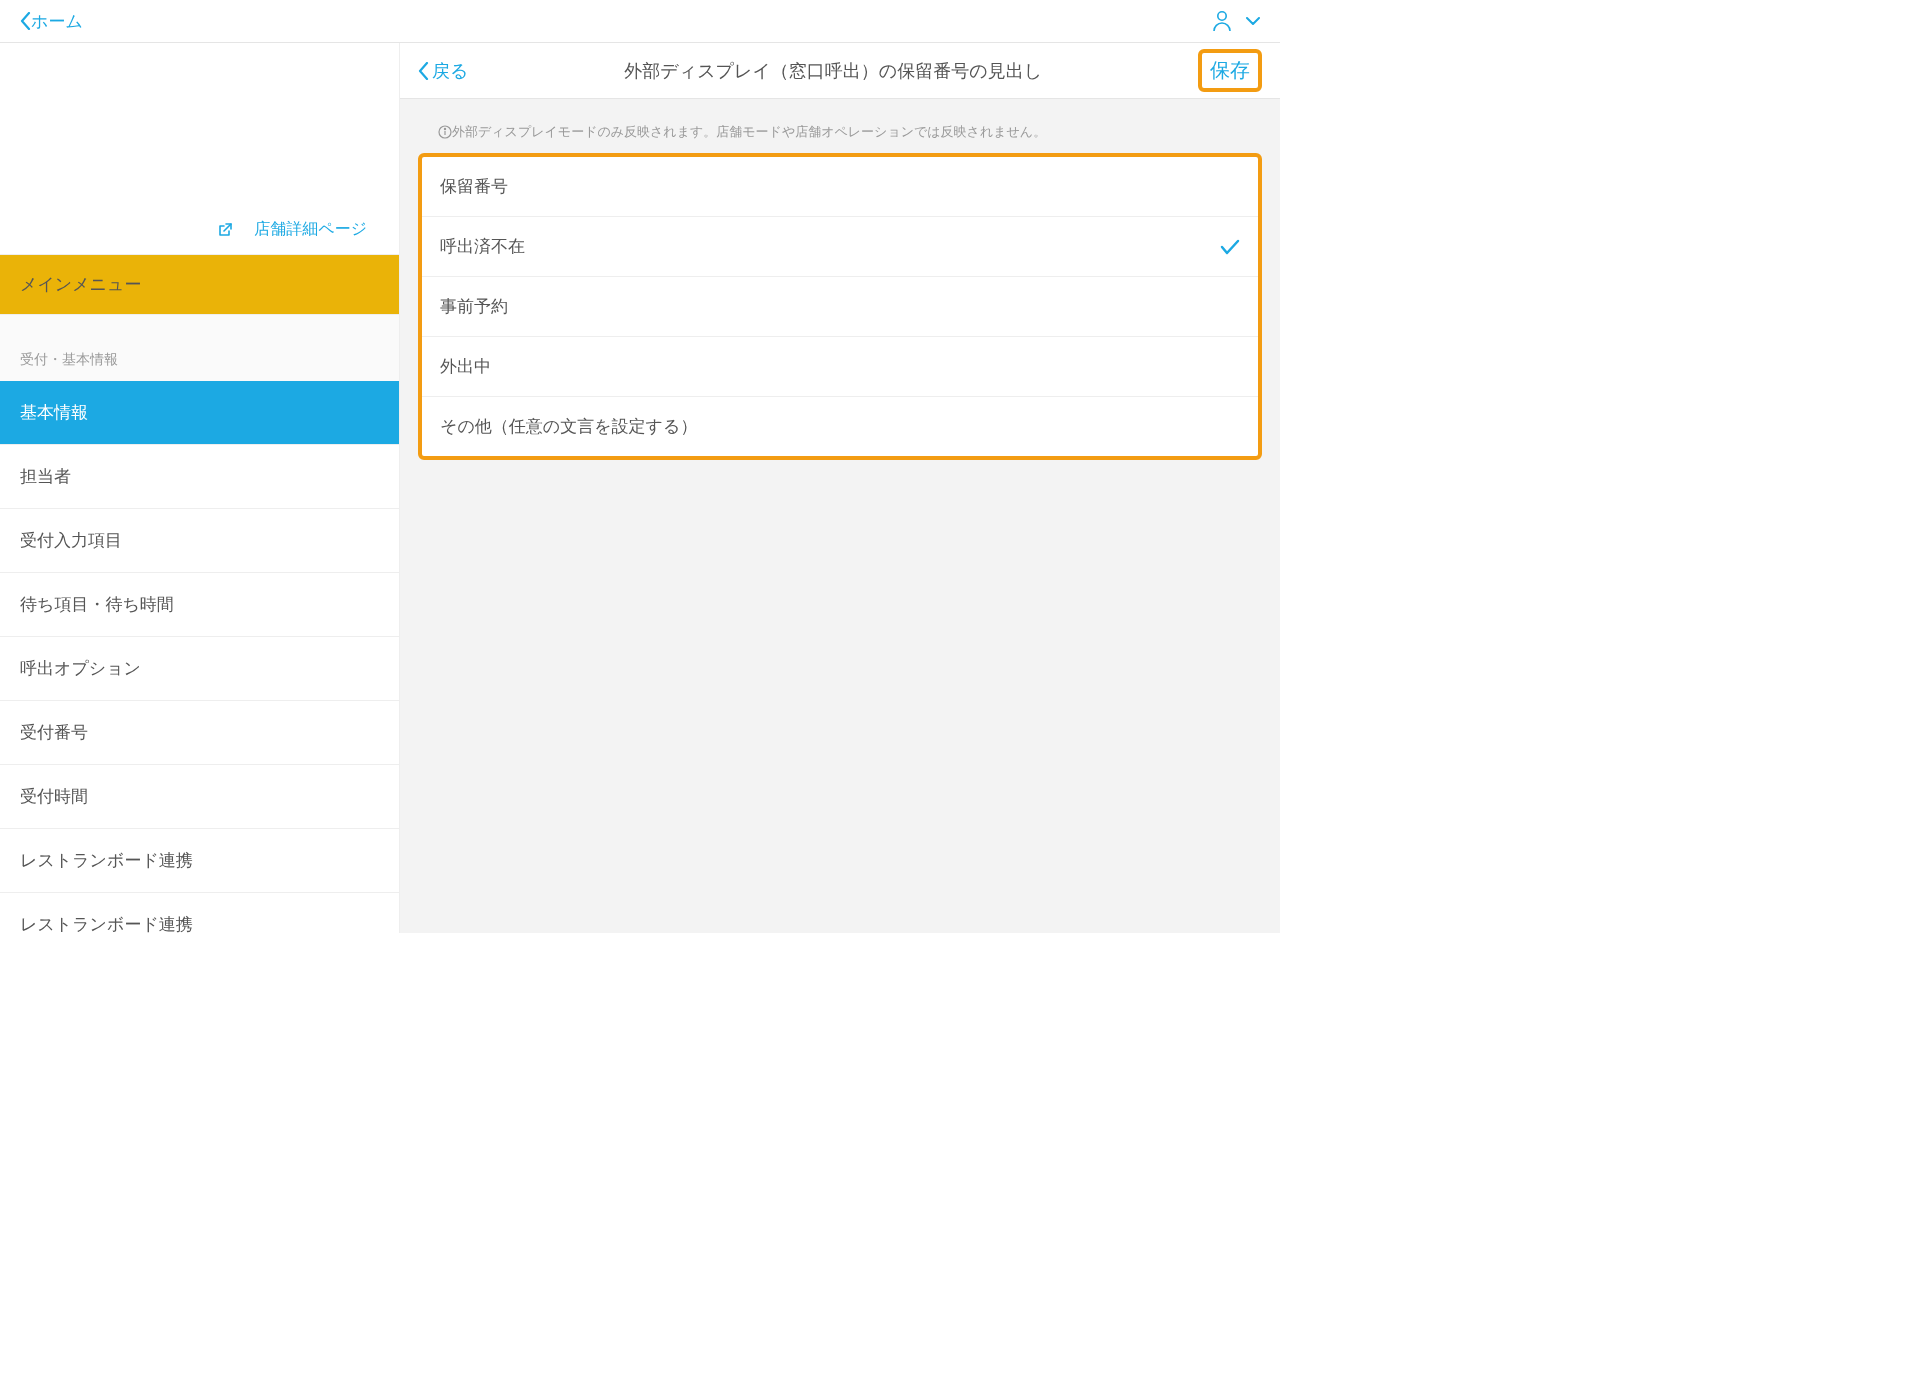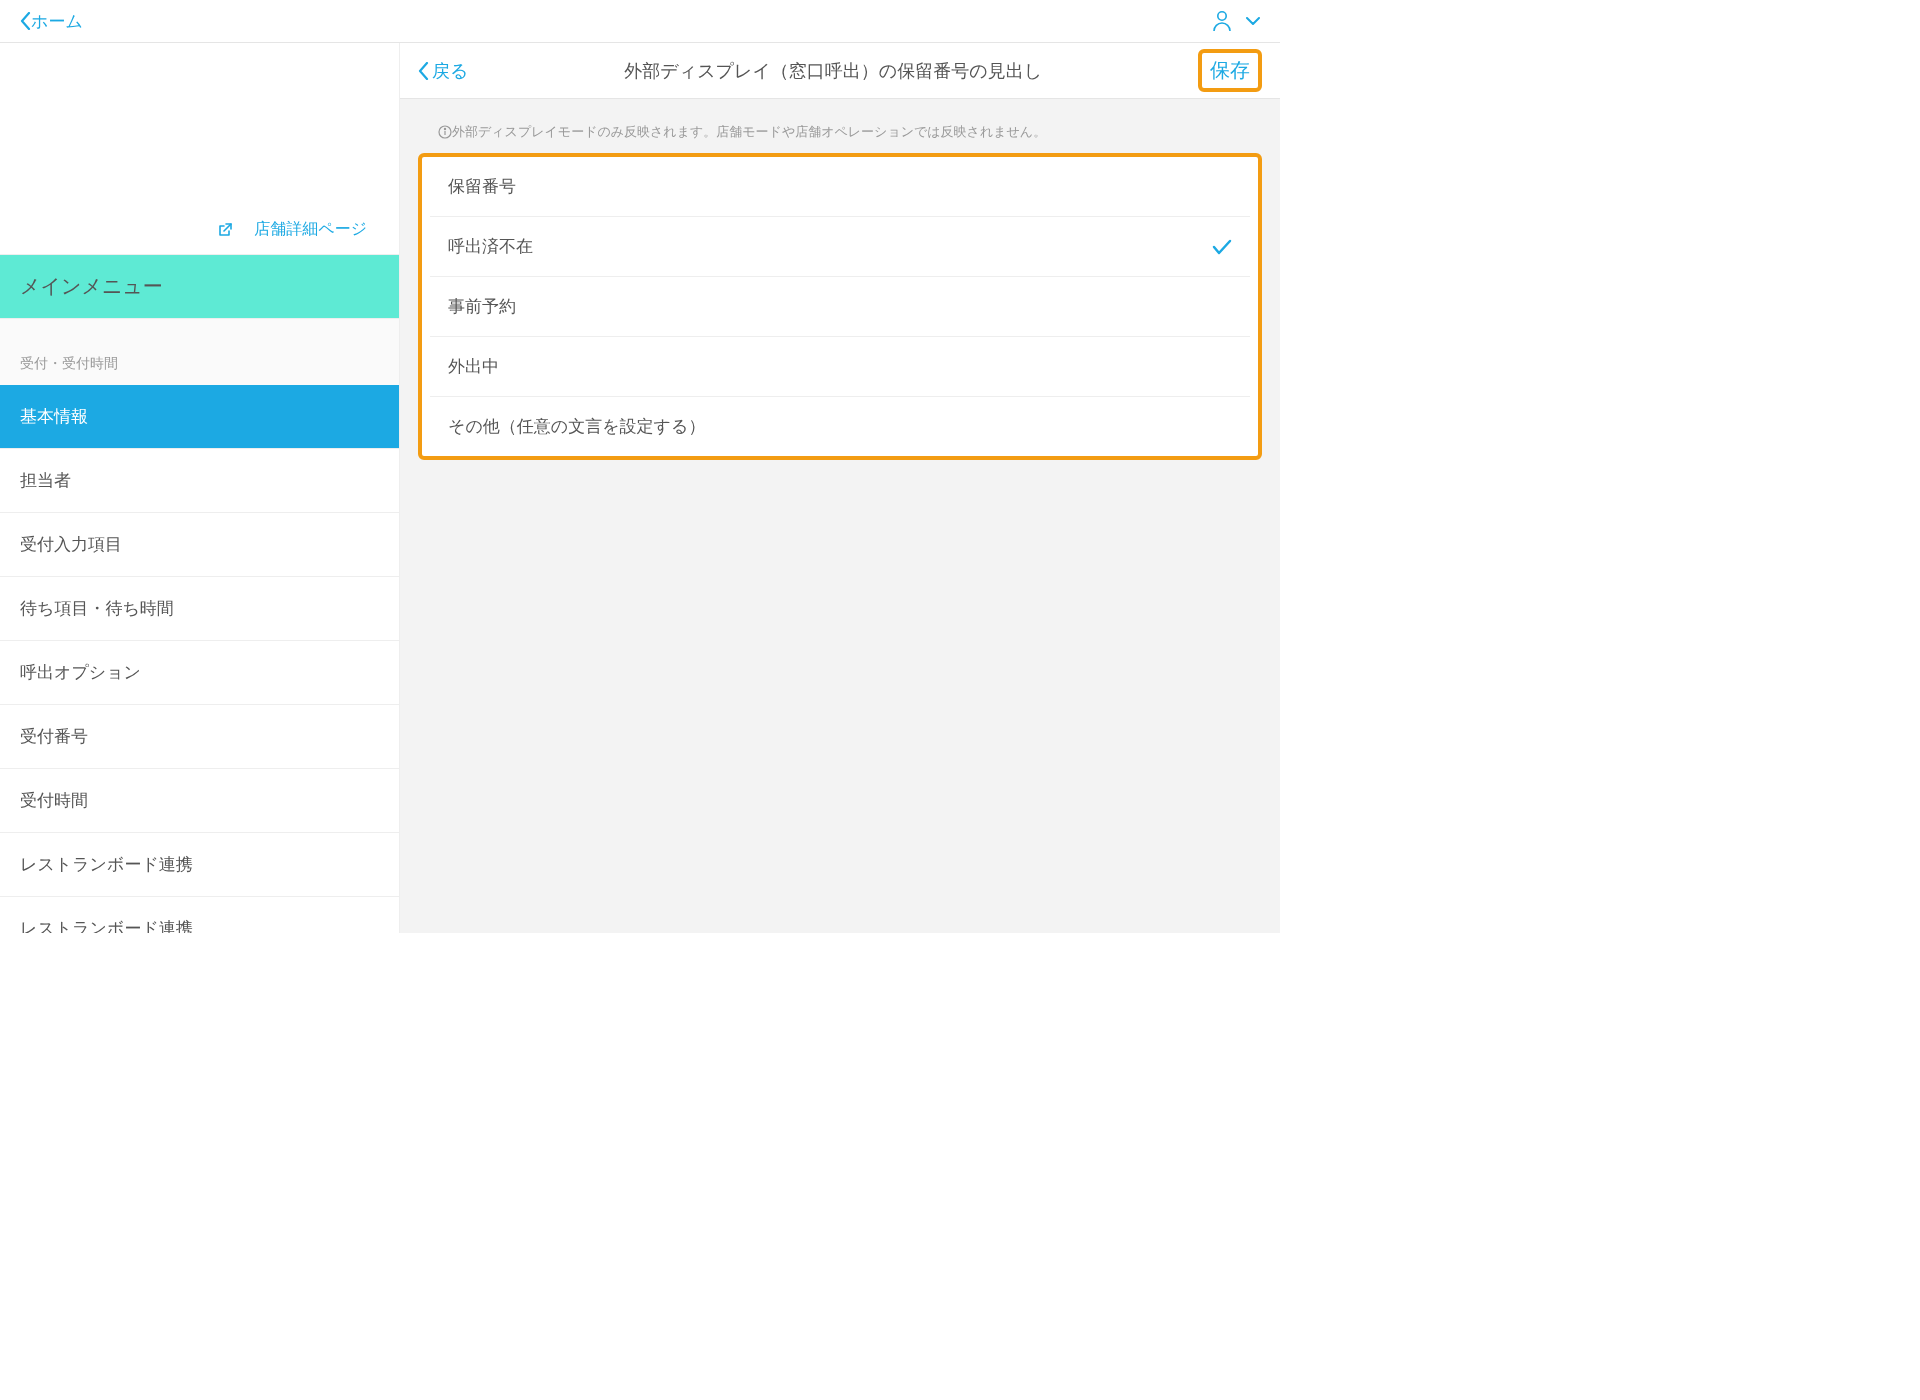--- a/index.html
+++ b/index.html
@@ -61,23 +61,23 @@
     .detail-link {
       color: #1ca9e3;
       font-size: 16px;
       display: flex;
       align-items: center;
       gap: 22px;
       cursor: pointer;
     }
     .external-icon { width: 14px; height: 14px; }
     .main-menu-head {
-      background: #5eead4;
+      background: #eab308;
       padding: 18px 20px;
-      font-size: 20px;
+      font-size: 17px;
       color: #555;
       border-bottom: 1px solid #eee;
     }
     .section-label {
       padding: 36px 20px 12px 20px;
       font-size: 14px;
       color: #999;
     }
     .menu-item {
       padding: 20px 20px;
@@ -131,21 +131,21 @@
       color: #999;
       font-size: 13px;
       padding: 24px 38px 12px 38px;
     }
     .info-icon { width:14px; height:14px; flex-shrink:0; }
     .option-list {
       margin: 0 18px 18px 18px;
       border: 4px solid #f39c12;
       border-radius: 6px;
       background: #fff;
-      padding: 0 8px;
+      padding: 0 0;
     }
     .option-row {
       display: flex;
       align-items: center;
       justify-content: space-between;
       padding: 18px 18px;
       font-size: 17px;
       color: #555;
       border-bottom: 1px solid #eee;
       cursor: pointer;
@@ -180,21 +180,21 @@
       <div class="detail-link">
         <svg class="external-icon" viewBox="0 0 14 14" fill="none" stroke="#1ca9e3" stroke-width="1.6" stroke-linecap="round" stroke-linejoin="round">
             <path d="M11 8v4H2V3h4"></path>
             <path d="M8 1h5v5"></path>
             <path d="M6 8l7-7"></path>
           </svg>
         <span>店舗詳細ページ</span>
       </div>
     </div>
     <div class="main-menu-head">メインメニュー</div>
-    <div class="section-label">受付・受付時間</div>
+    <div class="section-label">受付・基本情報</div>
     <div id="menu-container">
         <div class="menu-item active">基本情報</div>
         <div class="menu-item">担当者</div>
         <div class="menu-item">受付入力項目</div>
         <div class="menu-item">待ち項目・待ち時間</div>
         <div class="menu-item">呼出オプション</div>
         <div class="menu-item">受付番号</div>
         <div class="menu-item">受付時間</div>
         <div class="menu-item">レストランボード連携</div>
         <div class="menu-item">レストランボード連携</div>

